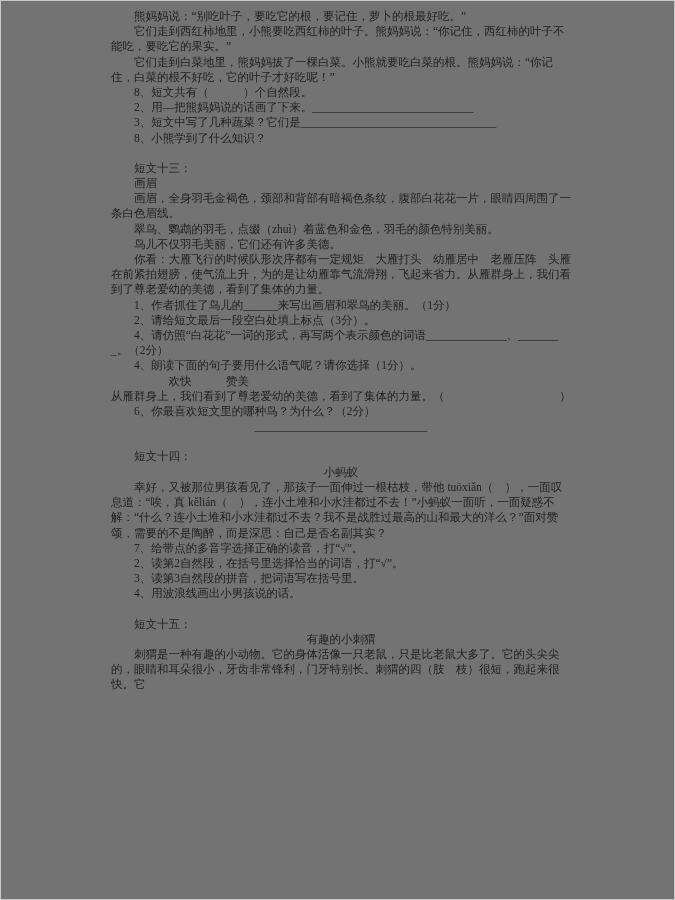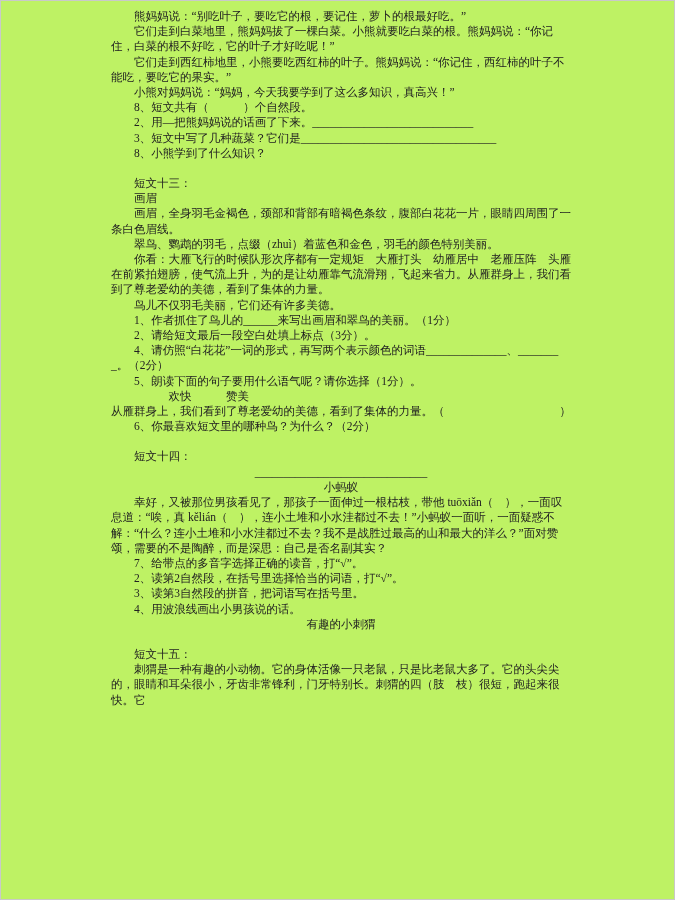--- a/index.html
+++ b/index.html
@@ -5,21 +5,21 @@
   html, body { margin: 0; padding: 0; }
   body {
     width: 675px; height: 900px;
     background: #e9e9e9;
     font-family: "Liberation Serif", "DejaVu Serif", serif;
     position: relative;
   }
   .page {
     position: absolute; top: 0; left: 0;
     width: 675px; height: 900px;
-    background: #bef264;
+    background: #737373;
     border: 1px solid #c9c9c9;
     box-sizing: border-box;
     overflow: hidden;
   }
   .content {
     position: absolute;
     top: 8px; left: 110px; width: 460px;
     color: #212121;
     font-size: 11.5px;
     line-height: 15.2px;
@@ -31,45 +31,44 @@
   .center  { text-indent: 0; text-align: center; }
   .choice  { text-indent: 5em; }
   .gap     { margin-top: 15px; }
 </style>
 </head>
 <body>
 
 <div class="page">
   <div class="content">
       <div class="block para">熊妈妈说：“别吃叶子，要吃它的根，要记住，萝卜的根最好吃。”</div>
+      <div class="block para">它们走到西红柿地里，小熊要吃西红柿的叶子。熊妈妈说：“你记住，西红柿的叶子不能吃，要吃它的果实。”</div>
       <div class="block para">它们走到白菜地里，熊妈妈拔了一棵白菜。小熊就要吃白菜的根。熊妈妈说：“你记住，白菜的根不好吃，它的叶子才好吃呢！”</div>
-      <div class="block para">它们走到西红柿地里，小熊要吃西红柿的叶子。熊妈妈说：“你记住，西红柿的叶子不能吃，要吃它的果实。”</div>
-      <div class="block para">小熊对妈妈说：“妈妈，今天我要学到了这么多知识，真高兴！”</div>
       <div class="block para">8、短文共有（　　　）个自然段。</div>
       <div class="block para">2、用—把熊妈妈说的话画了下来。____________________________</div>
       <div class="block para">3、短文中写了几种蔬菜？它们是__________________________________</div>
       <div class="block para">8、小熊学到了什么知识？</div>
       <div class="block para gap">短文十三：</div>
       <div class="block para">画眉</div>
       <div class="block para">画眉，全身羽毛金褐色，颈部和背部有暗褐色条纹，腹部白花花一片，眼睛四周围了一条白色眉线。</div>
       <div class="block para">翠鸟、鹦鹉的羽毛，点缀（zhuì）着蓝色和金色，羽毛的颜色特别美丽。</div>
+      <div class="block para">鸟儿不仅羽毛美丽，它们还有许多美德。</div>
       <div class="block para">你看：大雁飞行的时候队形次序都有一定规矩　大雁打头　幼雁居中　老雁压阵　头雁在前紧拍翅膀，使气流上升，为的是让幼雁靠气流滑翔，飞起来省力。从雁群身上，我们看到了尊老爱幼的美德，看到了集体的力量。</div>
-      <div class="block para">鸟儿不仅羽毛美丽，它们还有许多美德。</div>
       <div class="block para">1、作者抓住了鸟儿的______来写出画眉和翠鸟的美丽。（1分）</div>
       <div class="block para">2、请给短文最后一段空白处填上标点（3分）。</div>
       <div class="block para">4、请仿照“白花花”一词的形式，再写两个表示颜色的词语______________、________。（2分）</div>
-      <div class="block para">5、朗读下面的句子要用什么语气呢？请你选择（1分）。</div>
+      <div class="block para">4、朗读下面的句子要用什么语气呢？请你选择（1分）。</div>
       <div class="block choice">欢快　　　赞美</div>
       <div class="block noindent">从雁群身上，我们看到了尊老爱幼的美德，看到了集体的力量。（　　　　　　　　　　）</div>
       <div class="block para">6、你最喜欢短文里的哪种鸟？为什么？（2分）</div>
+      <div class="block center">______________________________</div>
       <div class="block para gap">短文十四：</div>
-      <div class="block center">______________________________</div>
       <div class="block center">小蚂蚁</div>
       <div class="block para">幸好，又被那位男孩看见了，那孩子一面伸过一根枯枝，带他 tuōxiǎn（　），一面叹息道：“唉，真 kělián（　），连小土堆和小水洼都过不去！”小蚂蚁一面听，一面疑惑不解：“什么？连小土堆和小水洼都过不去？我不是战胜过最高的山和最大的洋么？”面对赞颂，需要的不是陶醉，而是深思：自己是否名副其实？</div>
       <div class="block para">7、给带点的多音字选择正确的读音，打“√”。</div>
       <div class="block para">2、读第2自然段，在括号里选择恰当的词语，打“√”。</div>
       <div class="block para">3、读第3自然段的拼音，把词语写在括号里。</div>
       <div class="block para">4、用波浪线画出小男孩说的话。</div>
+      <div class="block para gap">短文十五：</div>
       <div class="block center">有趣的小刺猬</div>
-      <div class="block para gap">短文十五：</div>
       <div class="block para">刺猬是一种有趣的小动物。它的身体活像一只老鼠，只是比老鼠大多了。它的头尖尖的，眼睛和耳朵很小，牙齿非常锋利，门牙特别长。刺猬的四（肢　枝）很短，跑起来很快。它</div>
     </div>
 </div>
 
 </body></html>

